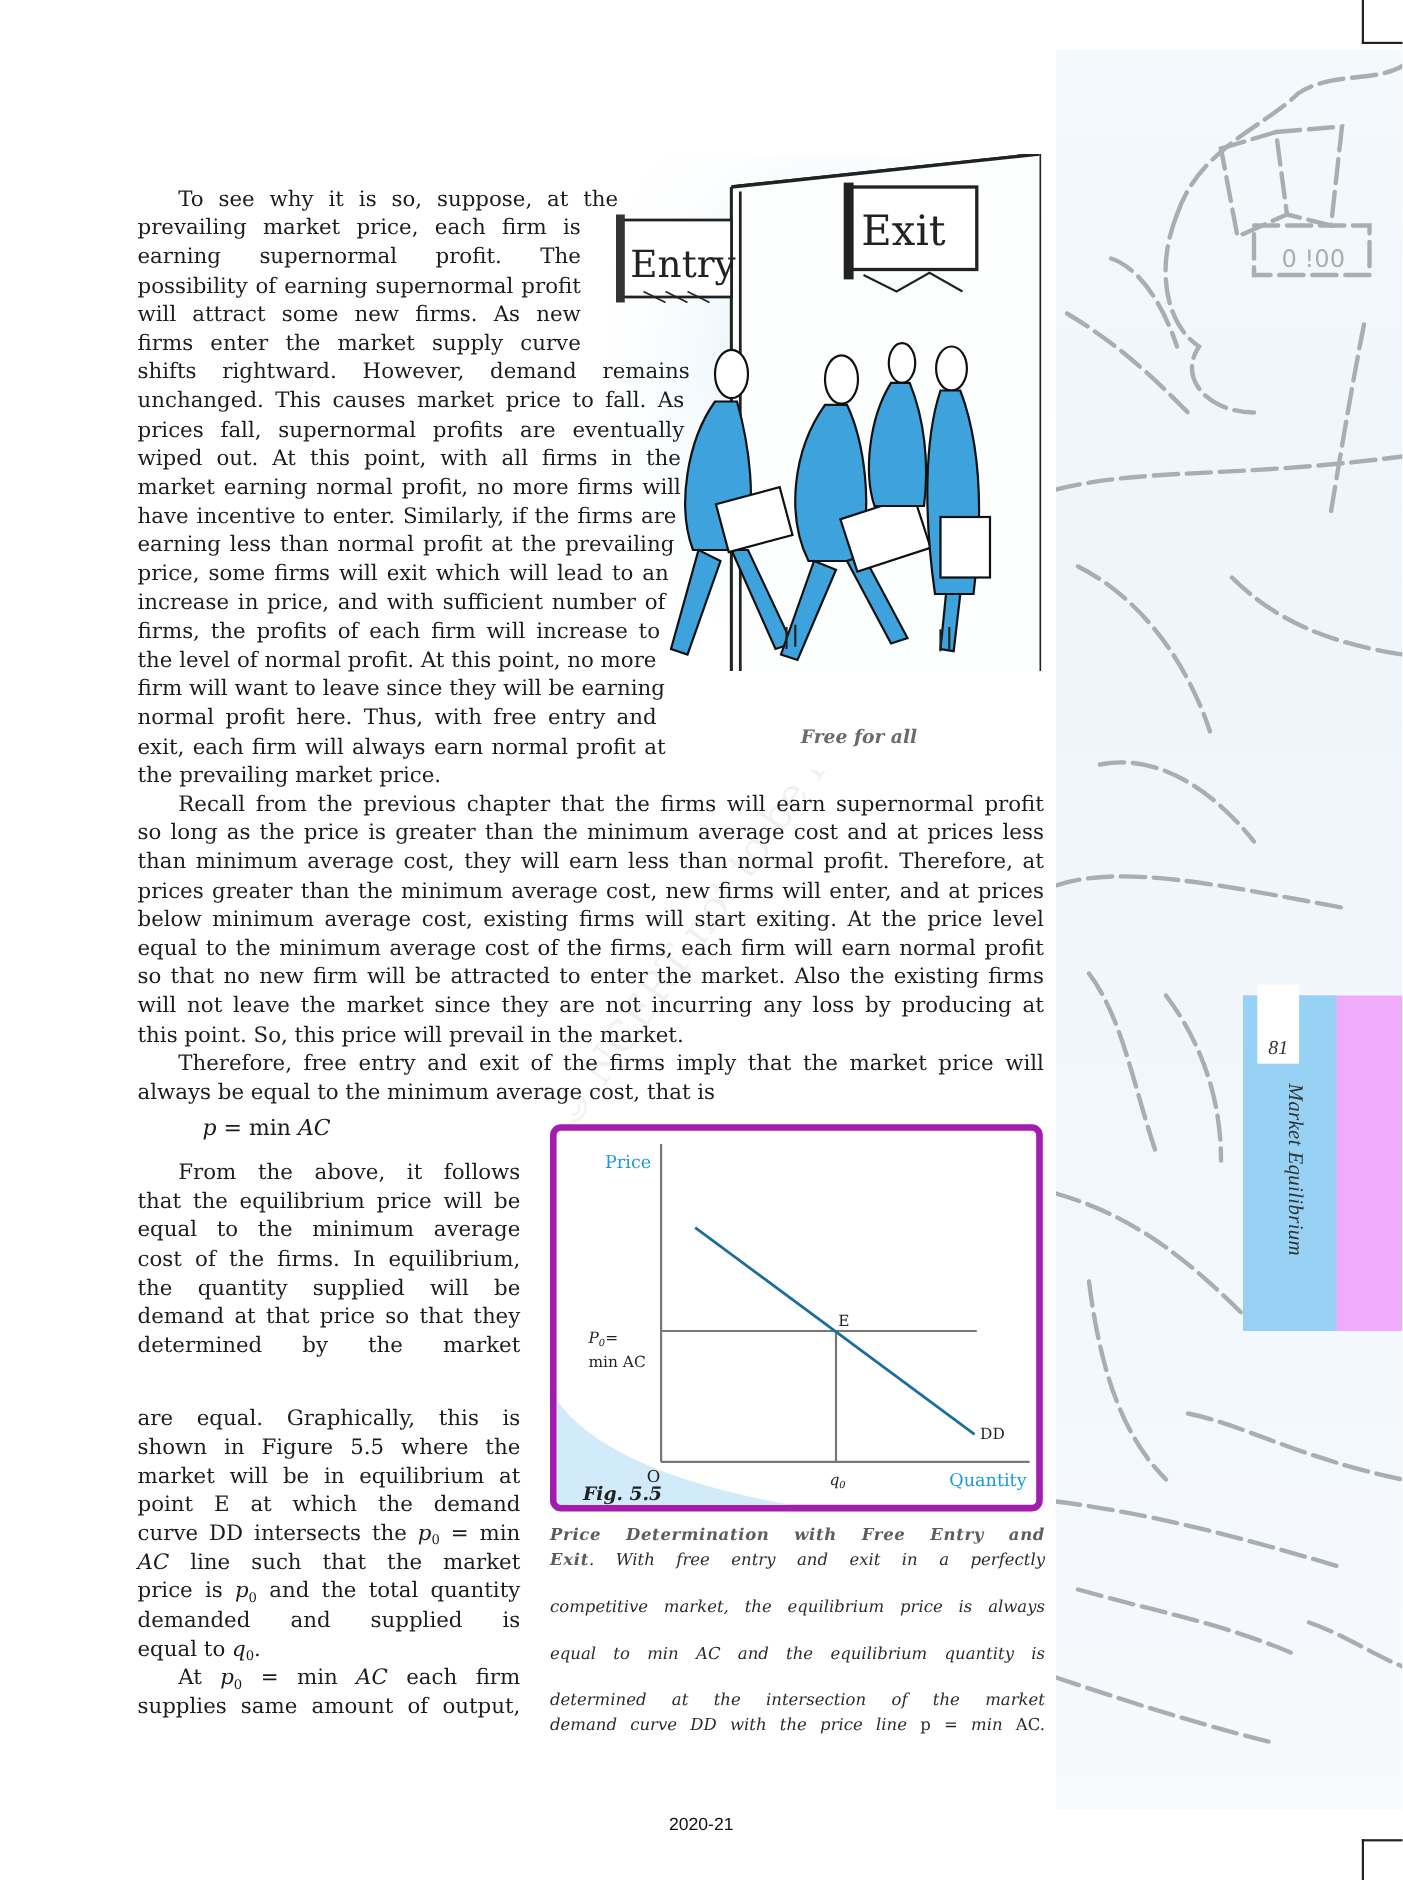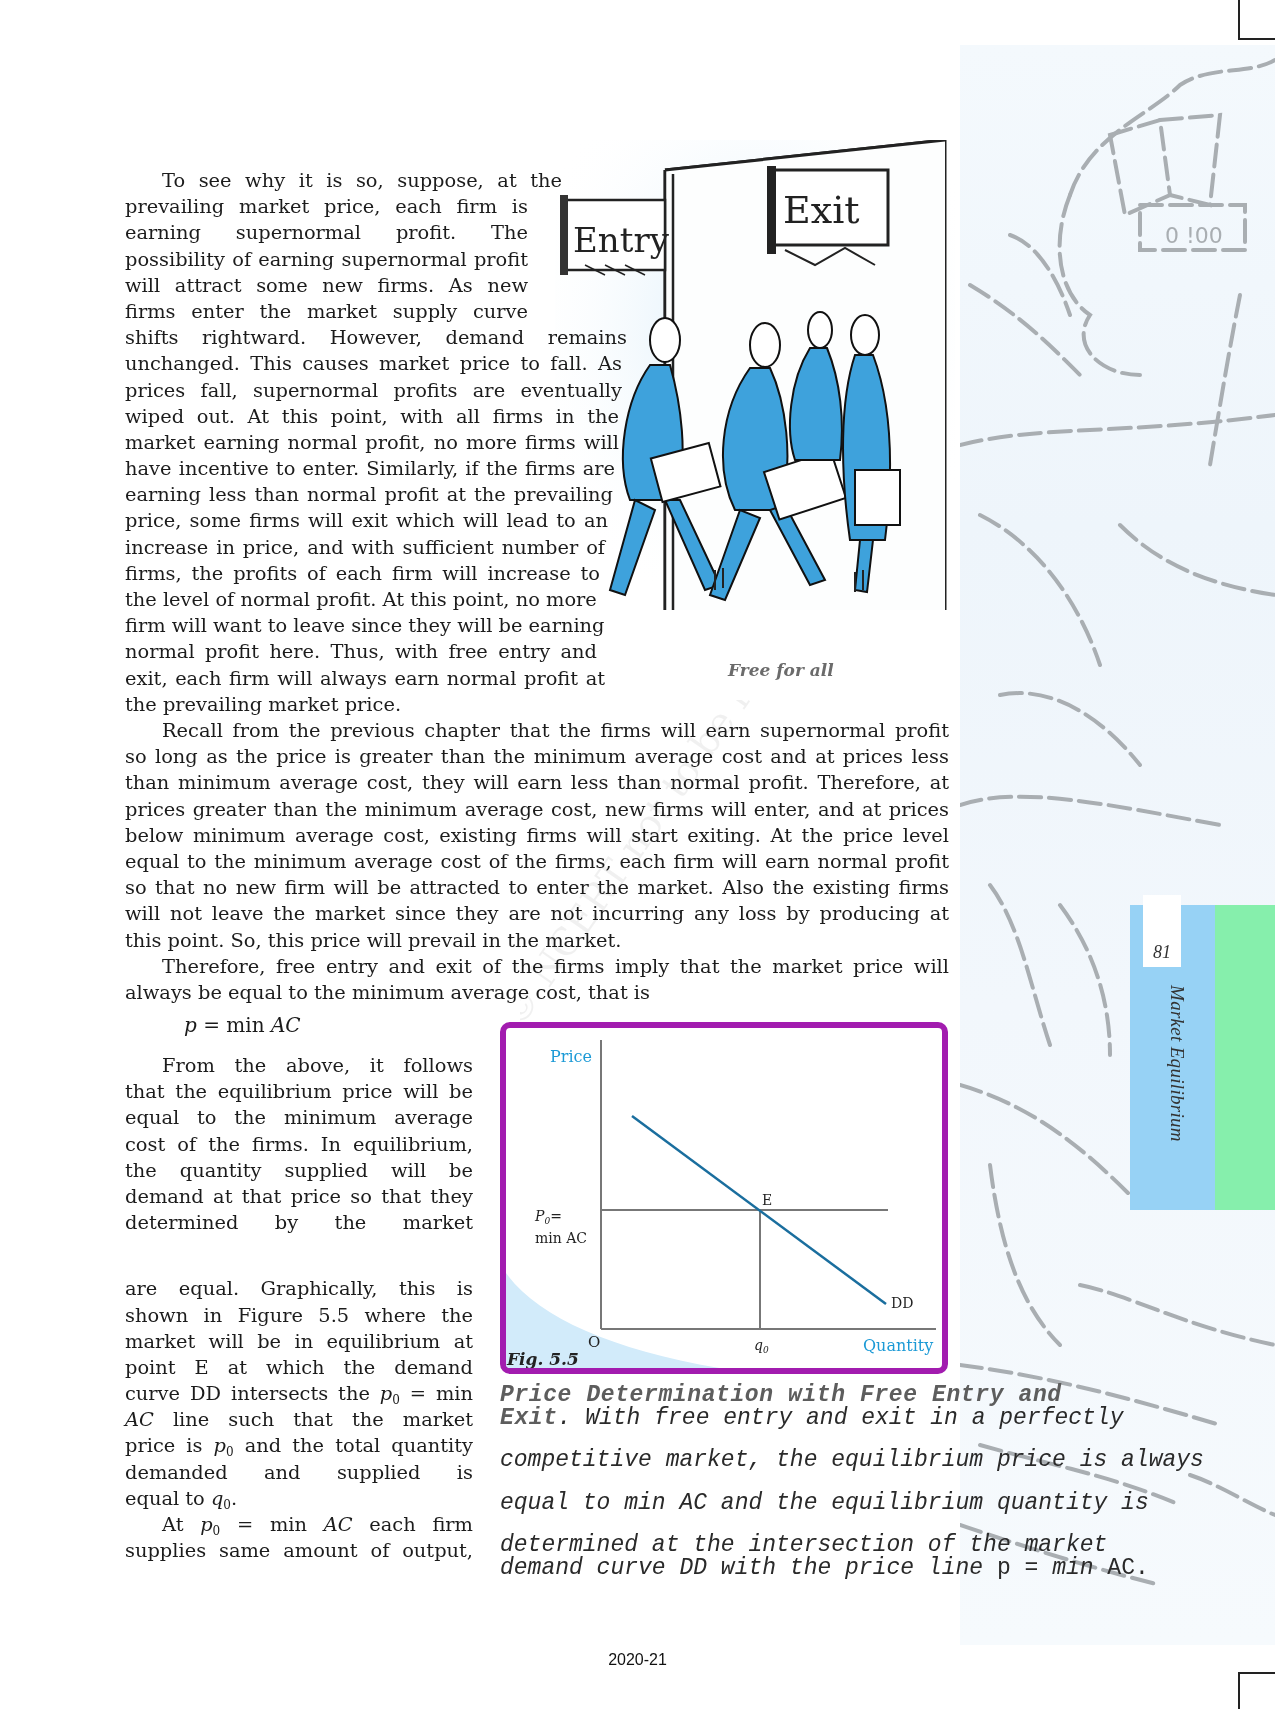--- a/index.html
+++ b/index.html
@@ -9,21 +9,21 @@
   .crop.tr { left:1238px; top:0; width:37px; height:38px; border-width:0 0 2px 2px; }
   .crop.br { left:1238px; top:1672px; width:37px; height:37px; border-width:2px 0 0 2px; }
 
   
   .art { position:absolute; left:960px; top:45px; width:315px; height:1600px;
          background:linear-gradient(180deg,#f4f9fd 0%,#eef5fb 30%,#f2f7fc 60%,#f6fafd 100%); }
   .art svg { position:absolute; left:0; top:0; }
 
   
   .tab { position:absolute; left:1130px; top:905px; width:145px; height:305px;
-         background:#86efac; }
+         background:#f0abfc; }
   .tab .dark { position:absolute; left:0; top:0; width:85px; height:305px; background:#97d2f5; }
   .tab .num-box { position:absolute; left:13px; top:-10px; width:38px; height:72px; background:#fff;
                   display:flex; align-items:flex-end; justify-content:center; padding-bottom:4px; box-sizing:border-box;
                   font-family:"Liberation Serif",serif; font-style:italic; font-size:18px; color:#333; }
   .tab .title { position:absolute; left:36px; top:80px; writing-mode:vertical-rl;
                 font-family:"Liberation Serif",serif; font-style:italic; font-size:19px; color:#333; letter-spacing:0.3px; }
 
   
   .p { position:absolute; font-family:"DejaVu Serif",serif; font-size:19.4px; line-height:26.2px; color:#1c1c1c; }
   .line { display:block; white-space:nowrap; text-align:justify; text-align-last:justify; height:26.2px; }
@@ -36,24 +36,24 @@
   .illu { position:absolute; left:555px; top:140px; width:400px; height:500px; }
   .illu-caption { position:absolute; left:728px; top:660px; font-family:"DejaVu Serif",serif;
                   font-style:italic; font-weight:bold; font-size:17px; color:#6b6b6b; }
 
   .formula { position:absolute; left:184px; top:1013px; font-size:20px; font-family:"DejaVu Serif",serif; }
 
   
   .chart { position:absolute; left:500px; top:1022px; width:448px; height:352px;
            border:6px solid #a21caf; border-radius:10px; background:#fff; overflow:hidden; box-sizing:border-box; }
   .chart svg { position:absolute; left:0; top:0; }
-  .fig-label { position:absolute; left:1px; top:321px; font-family:"DejaVu Serif",serif; font-style:italic;
+  .fig-label { position:absolute; left:24px; top:321px; font-family:"DejaVu Serif",serif; font-style:italic;
                font-weight:bold; font-size:17px; color:#222; }
 
-  .caption { position:absolute; left:500px; top:1384px; width:450px; font-size:23px; line-height:22.6px; color:#2a2a2a;font-family:Liberation Mono, monospace; }
+  .caption { position:absolute; left:500px; top:1384px; width:450px; font-size:15px; line-height:22.6px; color:#2a2a2a; }
   .caption .line { height:22.6px; }
   .caption b { font-style:italic; font-weight:bold; color:#5d5d5d; letter-spacing:0.6px; }
   .caption .it { font-style:italic;margin-top:20px; }
 
   .footer { position:absolute; left:0; width:1275px; top:1651px; text-align:center;
             font-family:"Liberation Sans",sans-serif; font-size:16px; color:#111; }
   .watermark { position:absolute; left:520px; top:700px; width:420px; height:340px; pointer-events:none; }
 </style>
 </head>
 <body>

